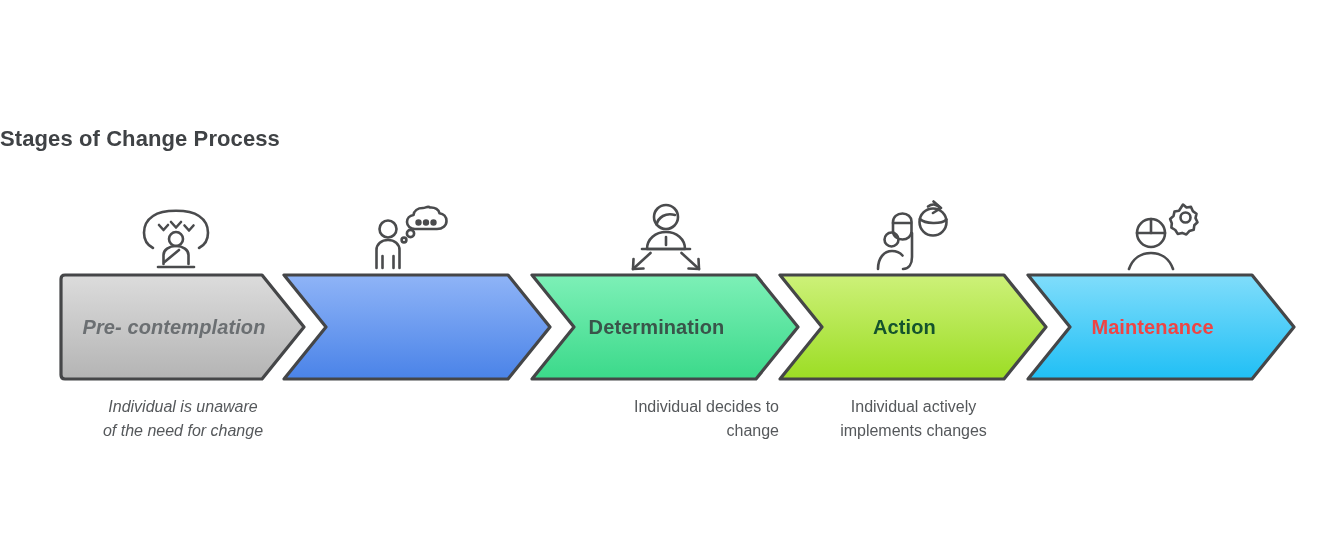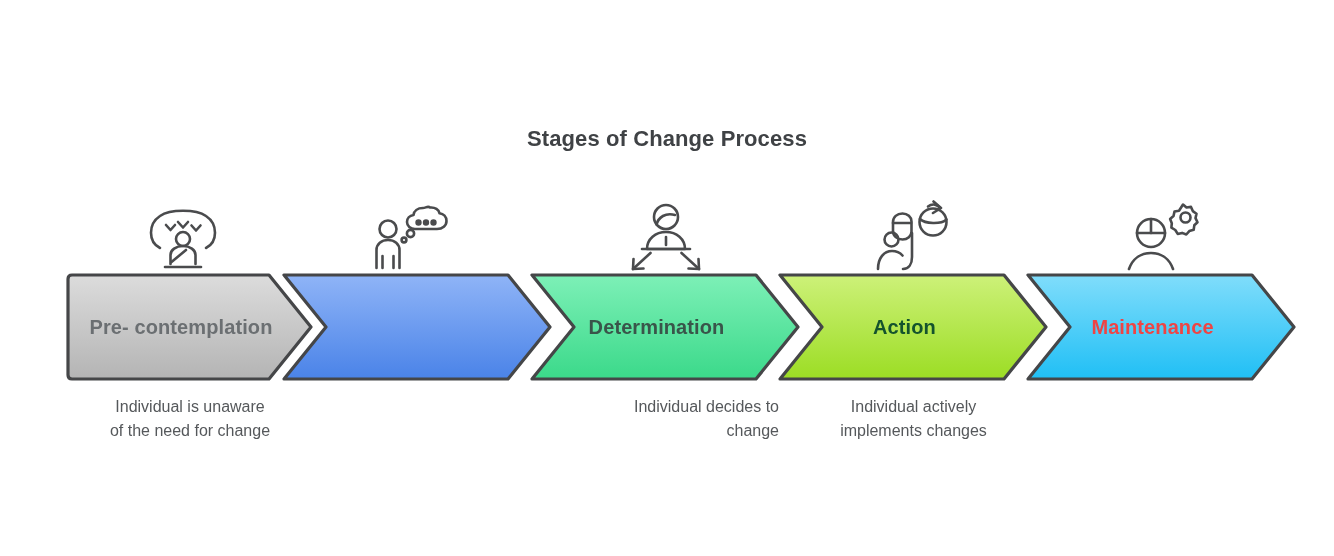--- a/index.html
+++ b/index.html
@@ -15,21 +15,21 @@
     position: relative;
     width: 1334px;
     height: 556px;
     background: #ffffff;
   }
   .title {
     position: absolute;
     top: 126px;
     left: 0;
     width: 1334px;
-    text-align: center;
+    text-align: left;
     font-size: 22px;
     font-weight: bold;
     color: #3f4245;
     letter-spacing: 0.1px;
   }
   .flow {
     position: absolute;
     top: 190px;
     left: 57px;
     width: 1236px;
@@ -99,21 +99,21 @@
 </style>
 </head>
 <body>
 
 <div class="page">
 
   <div class="title">Stages of Change Process</div>
 
   <div class="flow">
 
-    <div class="stage" style="left:7px; width:252px;">
+    <div class="stage" style="left:0px; width:252px;font-style:italic;">
       <div class="icon-wrap" style="padding-right:14px;">
         <svg width="78" height="72" viewBox="0 0 78 72">
           <g fill="none" stroke="#4a4b4d" stroke-width="2.6" stroke-linecap="round" stroke-linejoin="round">
             <path d="M16 48 C4 42 4 24 16 16 C26 9 52 9 62 16 C74 24 74 42 62 48"></path>
             <path d="M22 25 l4.5 5 l4.5 -5"></path>
             <path d="M34 22 l5 5.5 l5 -5.5"></path>
             <path d="M47.5 25.5 l4.5 5 l4.5 -5"></path>
             <circle cx="39" cy="39" r="7"></circle>
             <path d="M26.5 64 V55 c0 -5 5.5 -9 12.5 -9 s12.5 4 12.5 9 v9"></path>
             <path d="M27.5 62 L42 50"></path>

